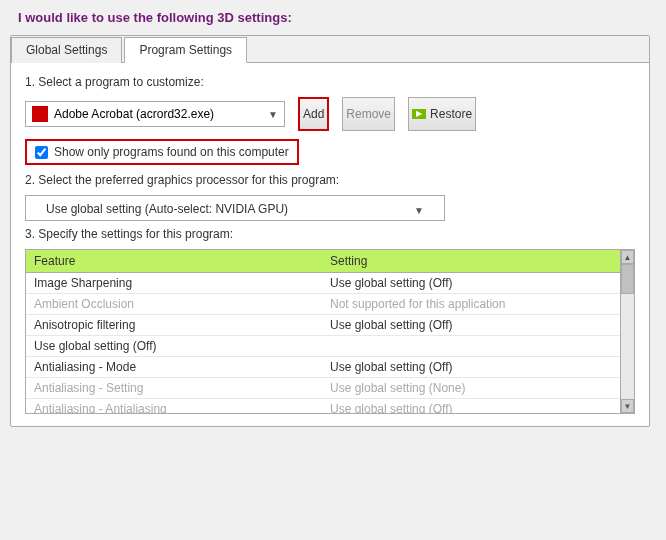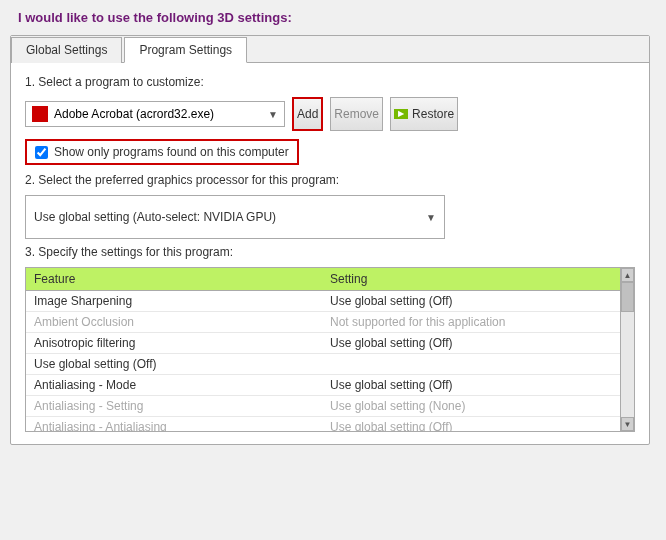--- a/index.html
+++ b/index.html
@@ -57,21 +57,21 @@
       padding: 12px 14px;
     }
     .section-label {
       font-size: 12px;
       color: #333;
       margin-bottom: 8px;
     }
     .program-row {
       display: flex;
       align-items: center;
-      gap: 7px;
+      gap: 13px;
       margin-bottom: 8px;
     }
     .program-select {
       display: flex;
       align-items: center;
       border: 1px solid #aaa;
       background: #fff;
       padding: 3px 6px;
       width: 260px;
       height: 26px;
@@ -145,27 +145,27 @@
     }
     .checkbox-label {
       font-size: 12px;
       color: #333;
     }
     .gpu-section {
       margin-bottom: 6px;
     }
     .gpu-dropdown {
       display: flex;
-      align-items: center;
+      align-items: flex-end;
       justify-content: space-between;
       border: 1px solid #aaa;
       background: #fff;
-      padding: 4px 8px;
+      padding: 4px 20px;
       width: 420px;
-      height: 44px;
+      height: 26px;
       cursor: pointer;
       font-size: 12px;
       color: #333;
     }
     .settings-table-section {
       margin-top: 4px;
     }
     .settings-table {
       border: 1px solid #aaa;
       width: 100%;

